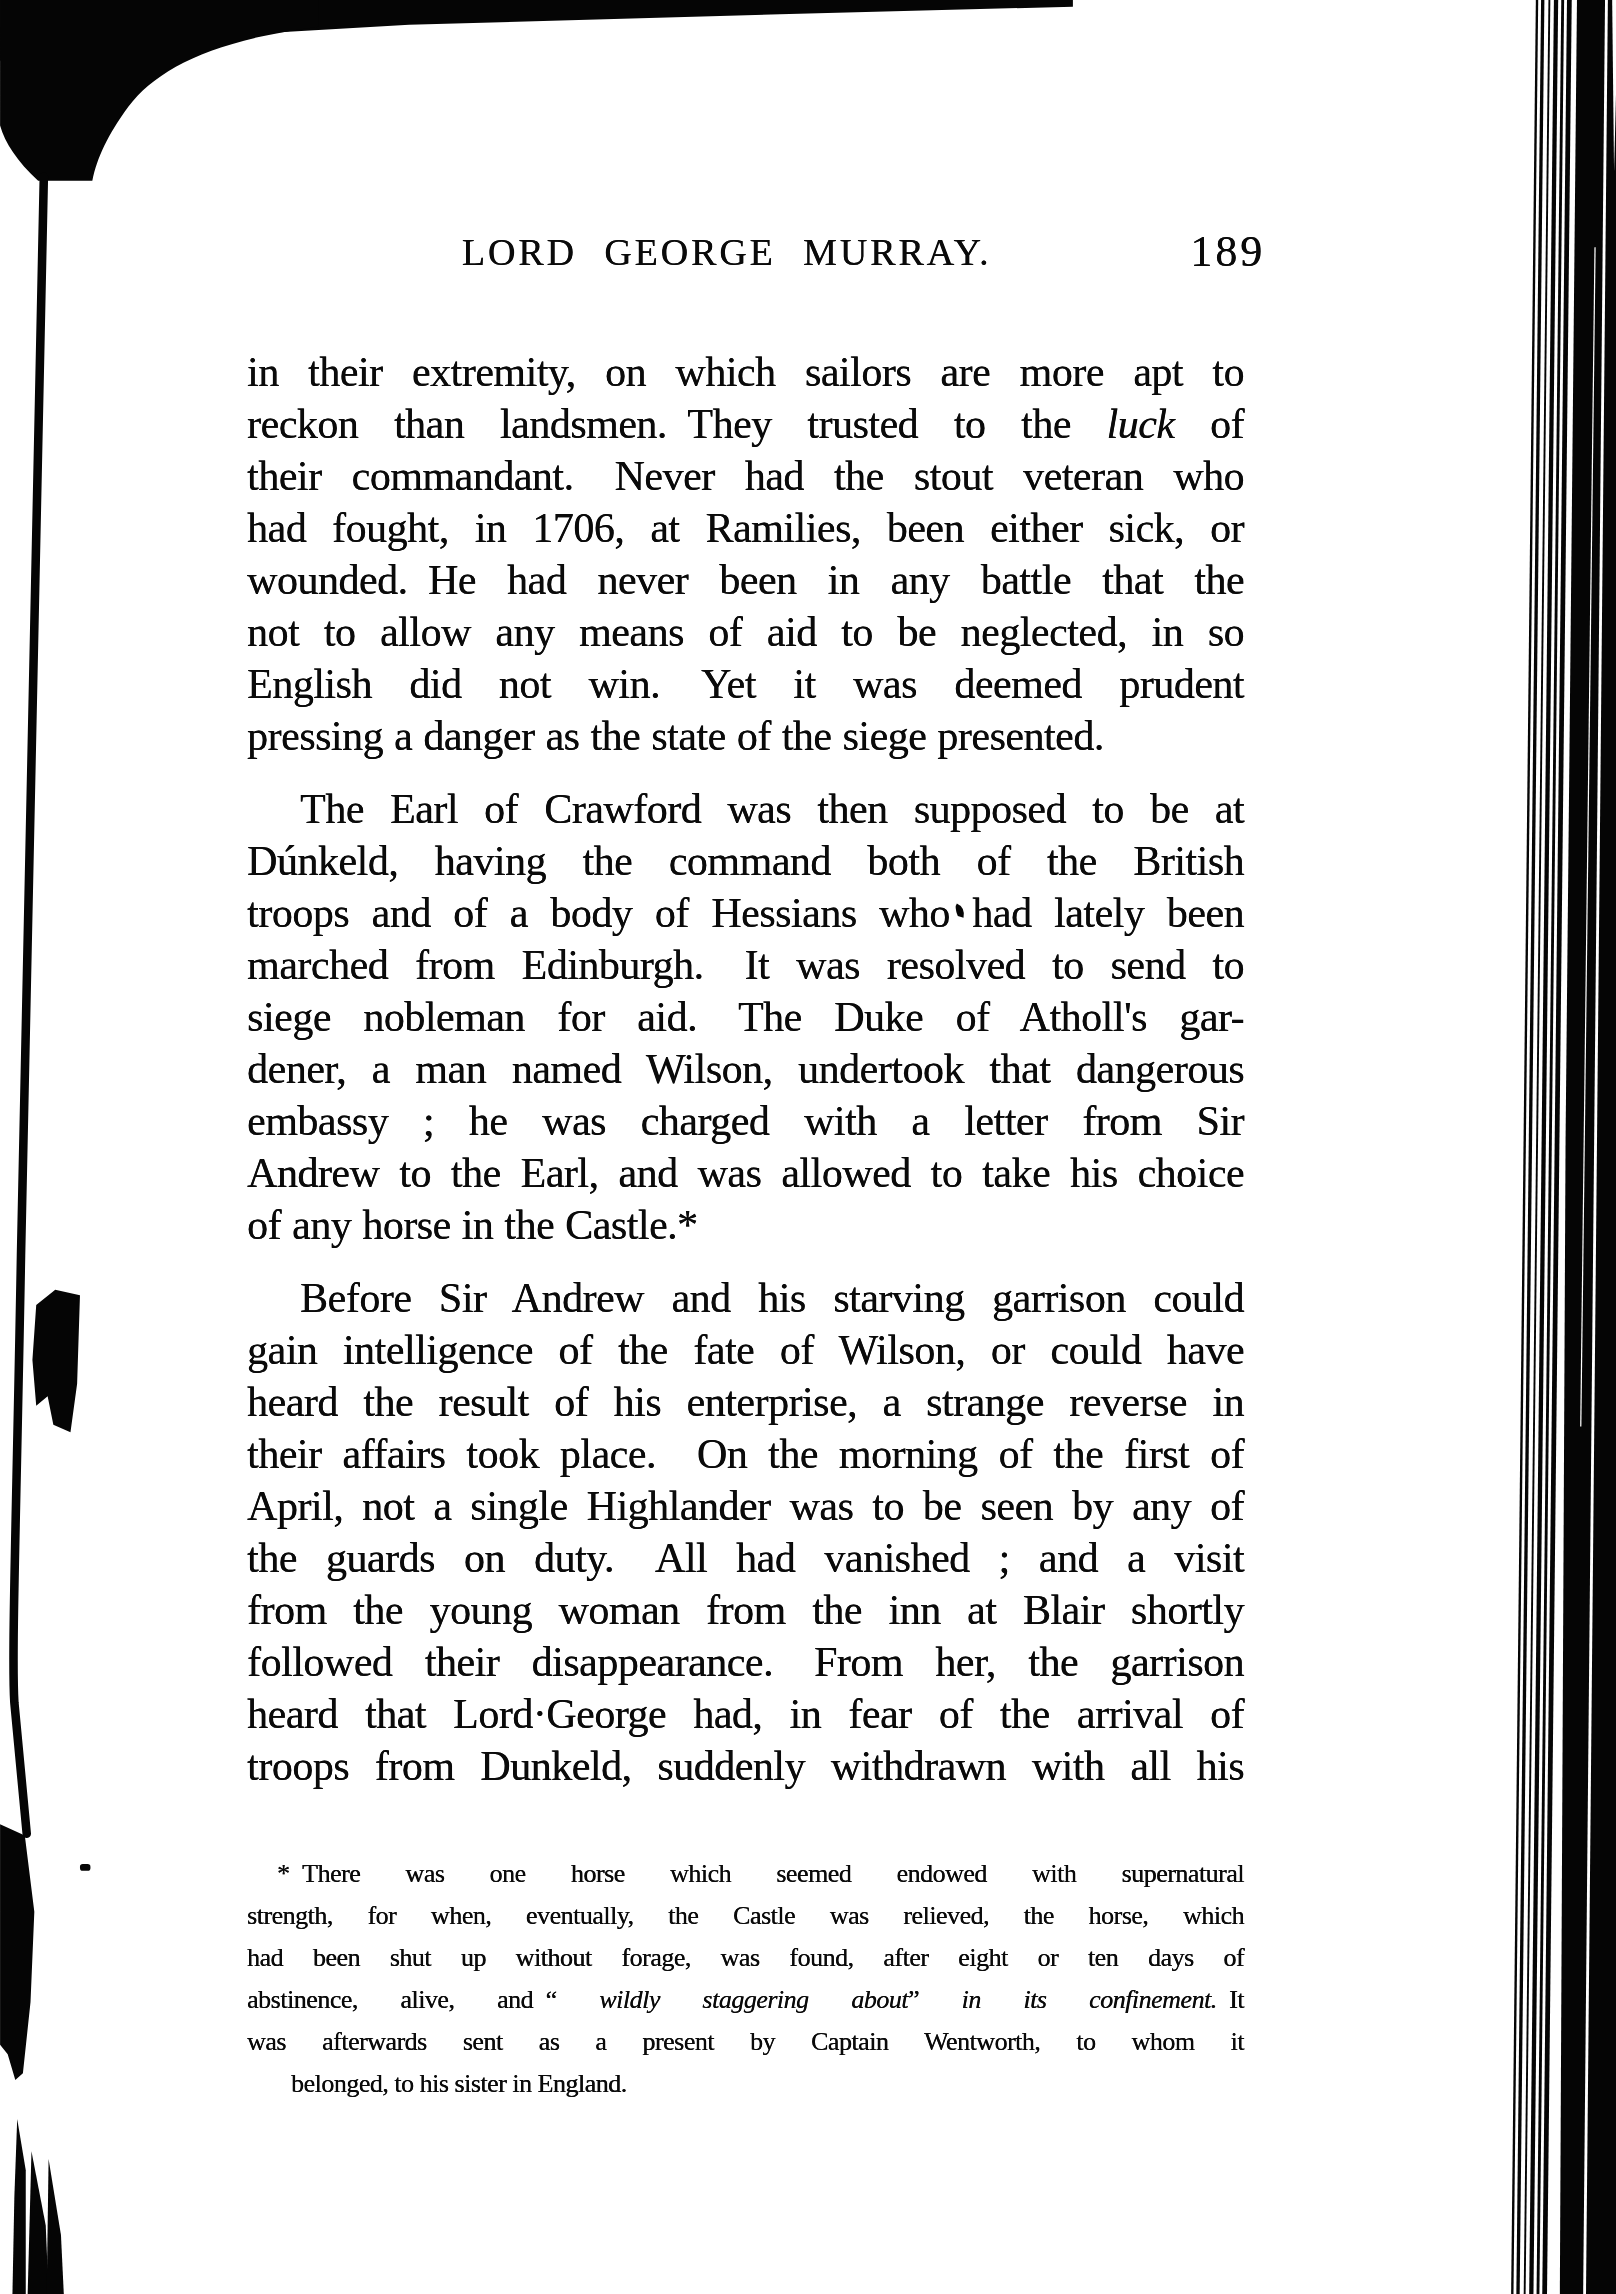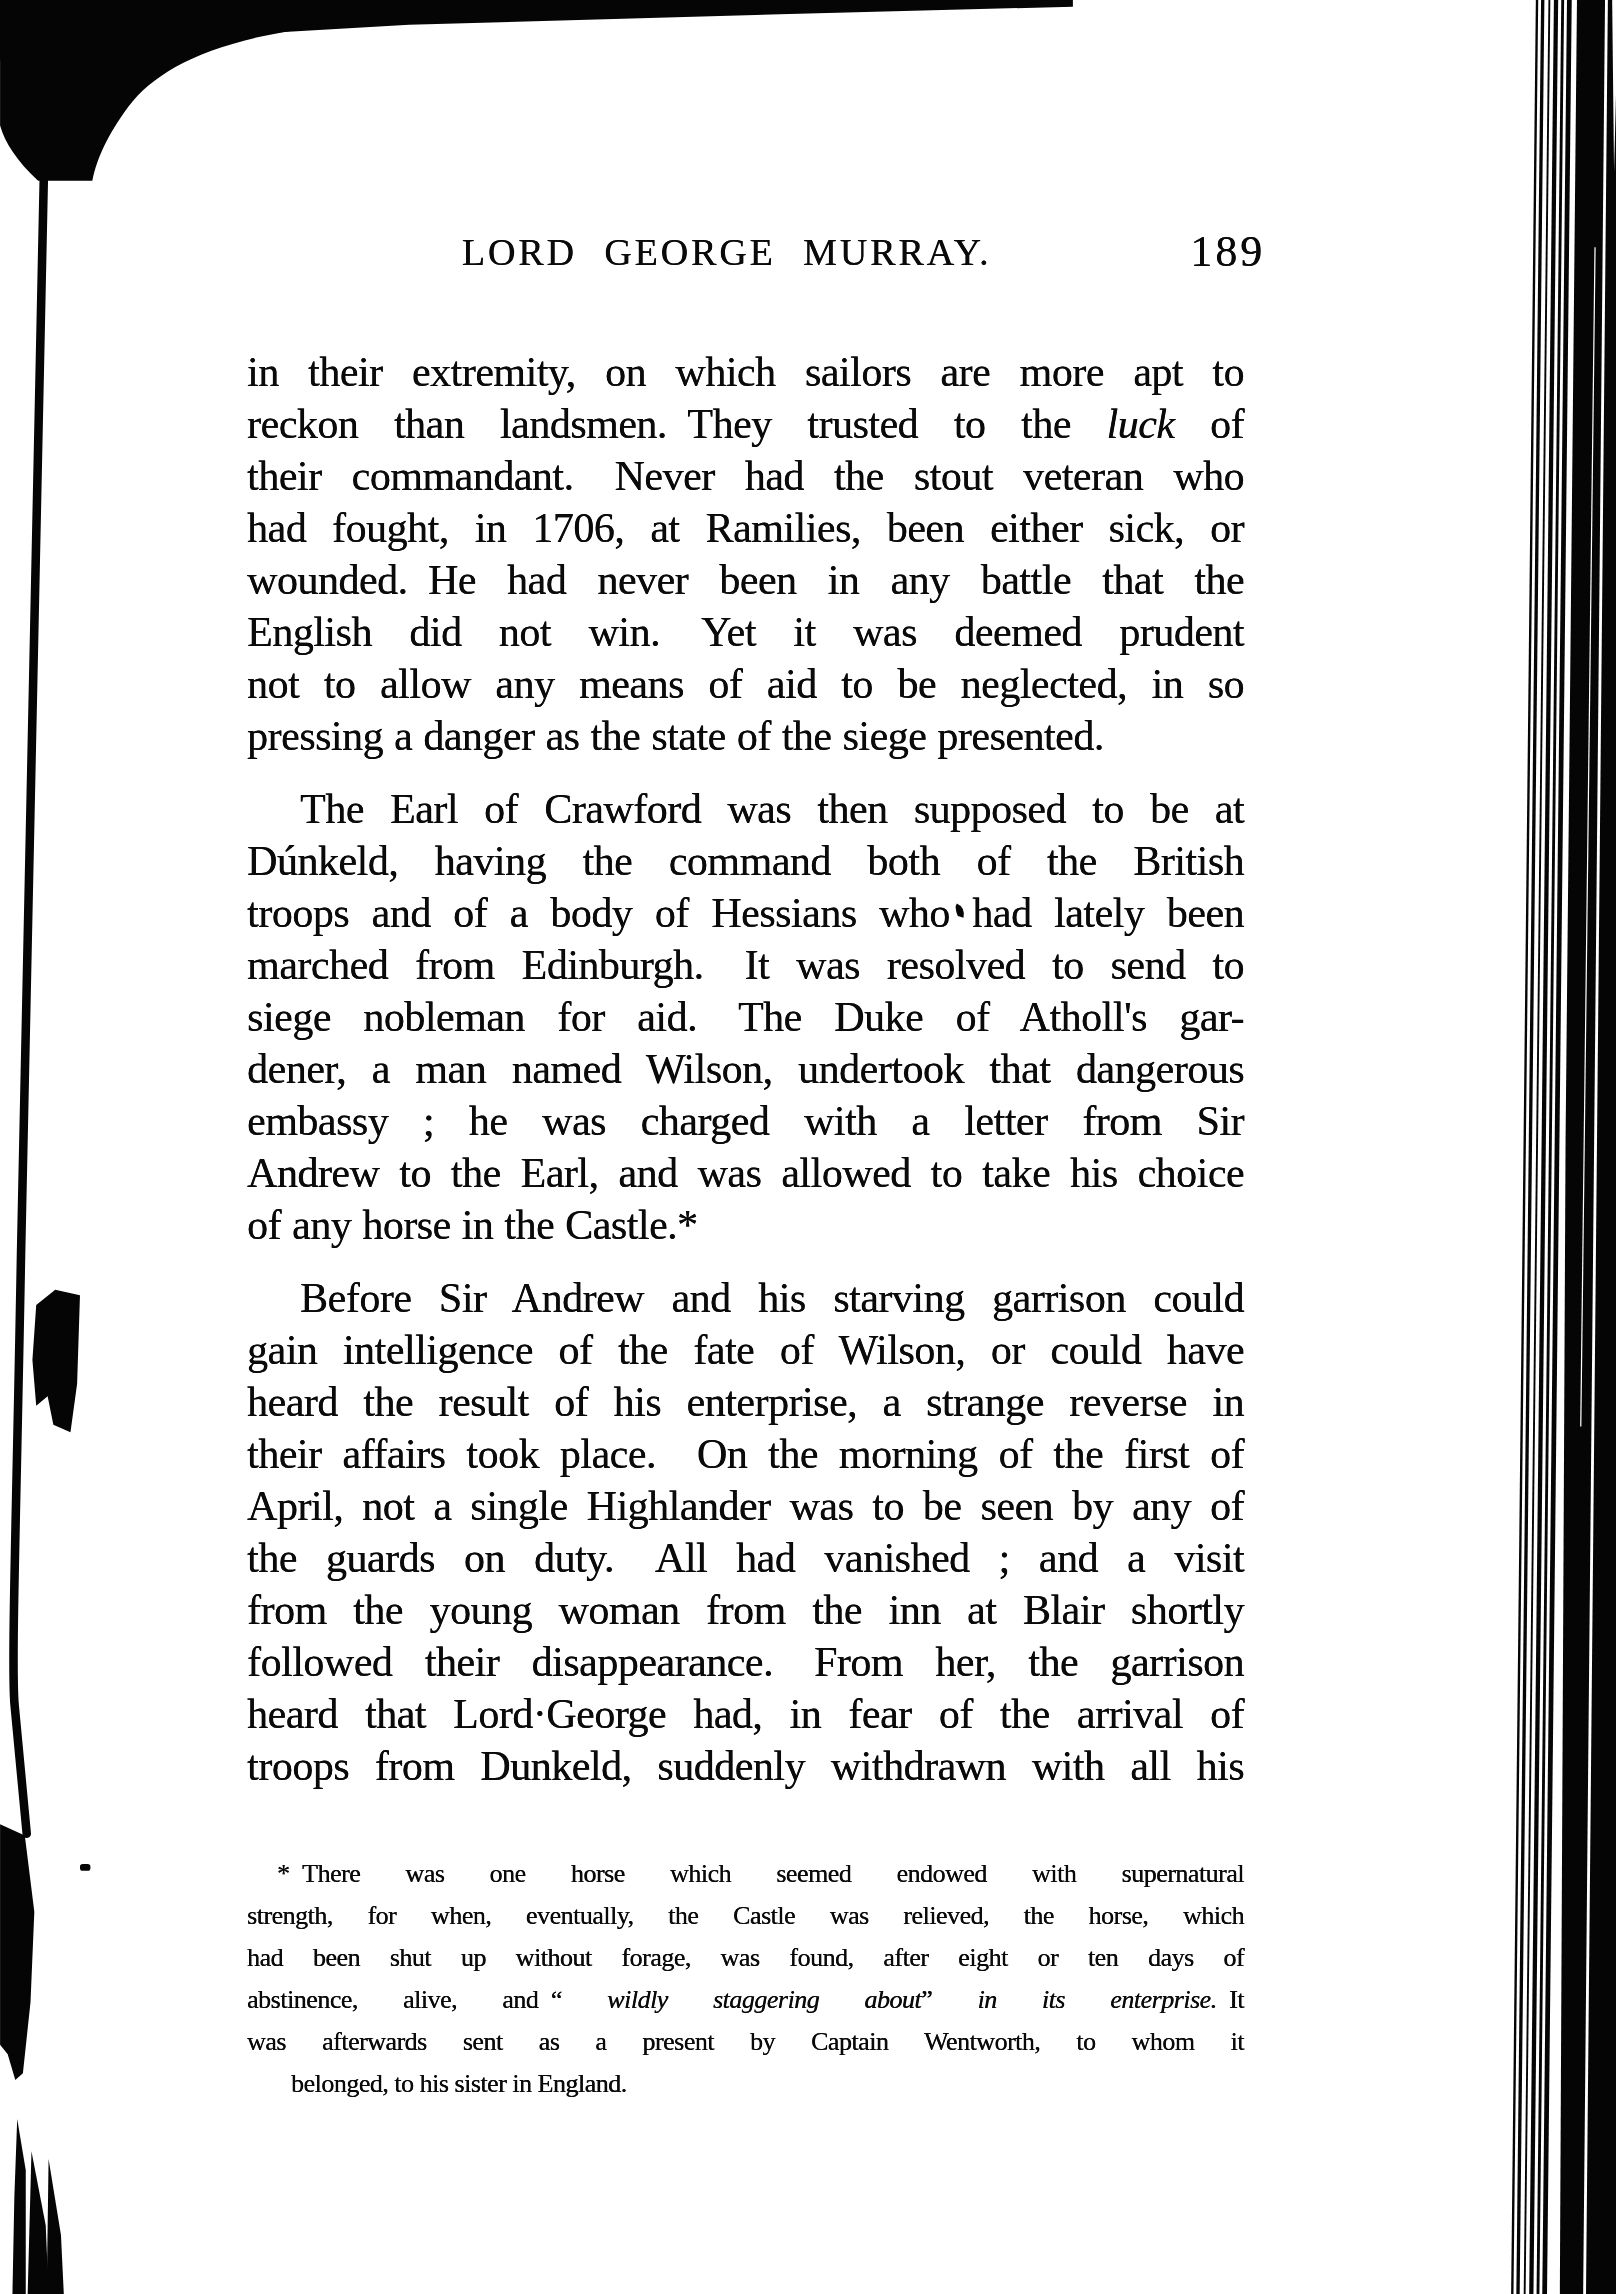--- a/index.html
+++ b/index.html
@@ -95,22 +95,22 @@
       <div class="page-number">189</div>
     </div>
 
     <div class="body-text">
         <div class="para">
           <div class="line first"><span>in their extremity, on which sailors are more apt to</span></div>
           <div class="line"><span>reckon than landsmen. They trusted to the </span><span class="it">luck</span><span> of</span></div>
           <div class="line"><span>their commandant.  Never had the stout veteran who</span></div>
           <div class="line"><span>had fought, in 1706, at Ramilies, been either sick, or</span></div>
           <div class="line"><span>wounded. He had never been in any battle that the</span></div>
+          <div class="line"><span>not to allow any means of aid to be neglected, in so</span></div>
           <div class="line"><span>English did not win.  Yet it was deemed prudent</span></div>
-          <div class="line"><span>not to allow any means of aid to be neglected, in so</span></div>
           <div class="line end"><span>pressing a danger as the state of the siege presented.</span></div>
         </div>
         <div class="para indent">
           <div class="line first"><span>The Earl of Crawford was then supposed to be at</span></div>
           <div class="line"><span>Dúnkeld, having the command both of the British</span></div>
           <div class="line"><span>troops and of a body of Hessians who had lately been</span></div>
           <div class="line"><span>marched from Edinburgh.  It was resolved to send to</span></div>
           <div class="line"><span>siege nobleman for aid.  The Duke of Atholl's gar-</span></div>
           <div class="line"><span>dener, a man named Wilson, undertook that dangerous</span></div>
           <div class="line"><span>embassy ; he was charged with a letter from Sir</span></div>
@@ -128,20 +128,20 @@
           <div class="line"><span>followed their disappearance.  From her, the garrison</span></div>
           <div class="line"><span>heard that Lord·George had, in fear of the arrival of</span></div>
           <div class="line"><span>troops from Dunkeld, suddenly withdrawn with all his</span></div>
         </div>
       </div>
 
     <div class="footnote">
         <div class="fline first"><span>* There was one horse which seemed endowed with supernatural</span></div>
         <div class="fline"><span>strength, for when, eventually, the Castle was relieved, the horse, which</span></div>
         <div class="fline"><span>had been shut up without forage, was found, after eight or ten days of</span></div>
-        <div class="fline"><span>abstinence, alive, and “ </span><span class="it">wildly staggering about</span><span>” </span><span class="it">in its enterprise.</span><span> It</span></div>
+        <div class="fline"><span>abstinence, alive, and “ </span><span class="it">wildly staggering about</span><span>” </span><span class="it">in its confinement.</span><span> It</span></div>
         <div class="fline"><span>was afterwards sent as a present by Captain Wentworth, to whom it</span></div>
         <div class="fline end"><span>belonged, to his sister in England.</span></div>
       </div>
 
   </div>
 </div>
 
 
 </body></html>

